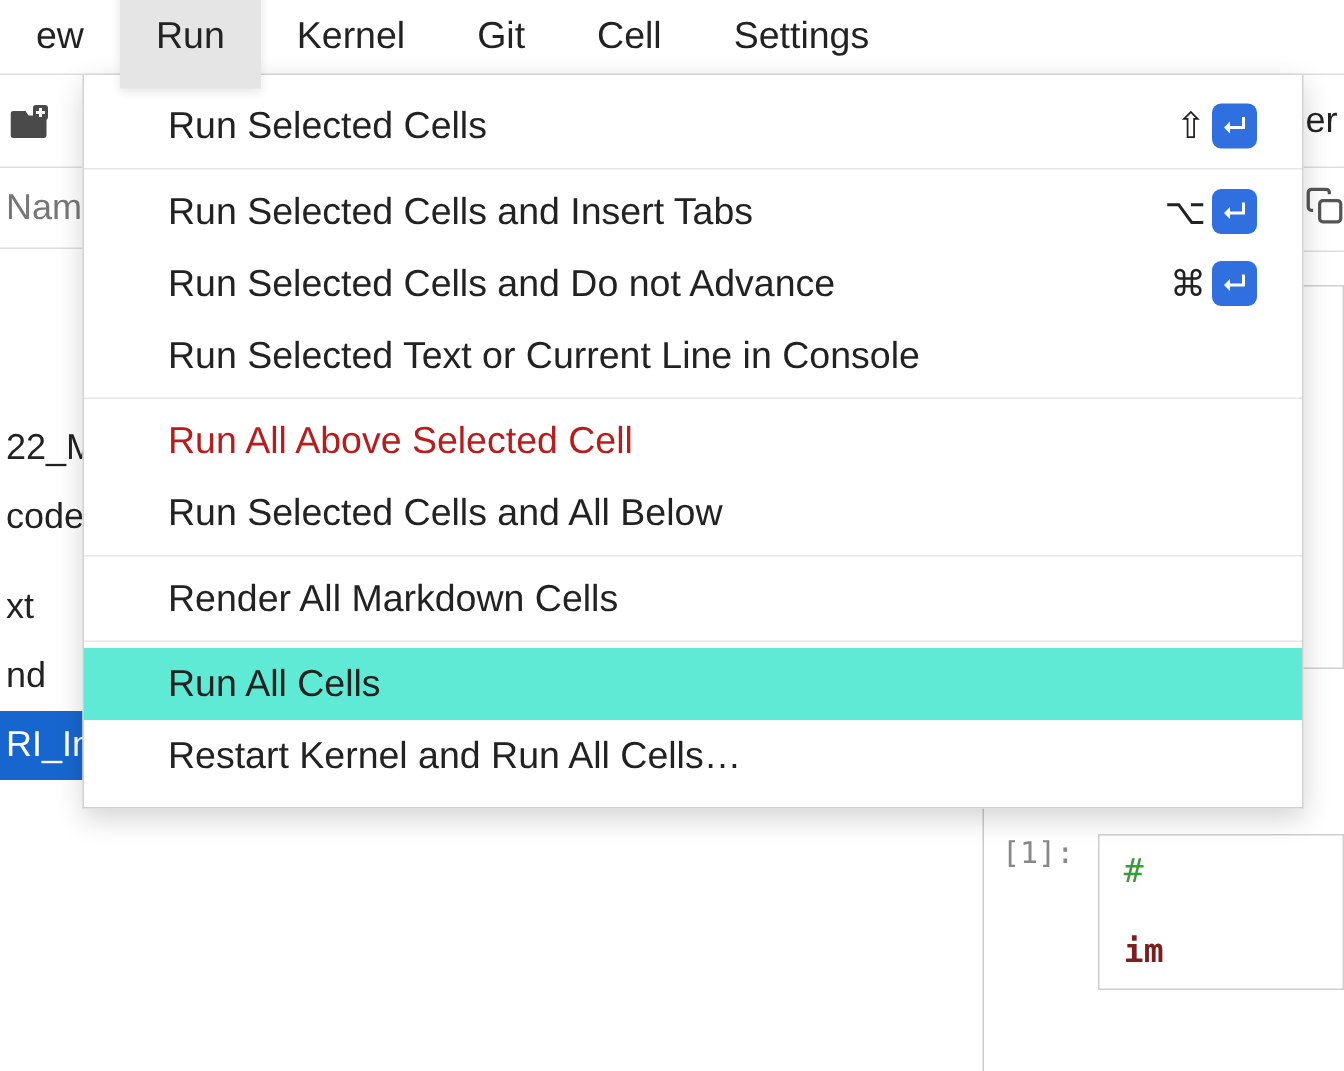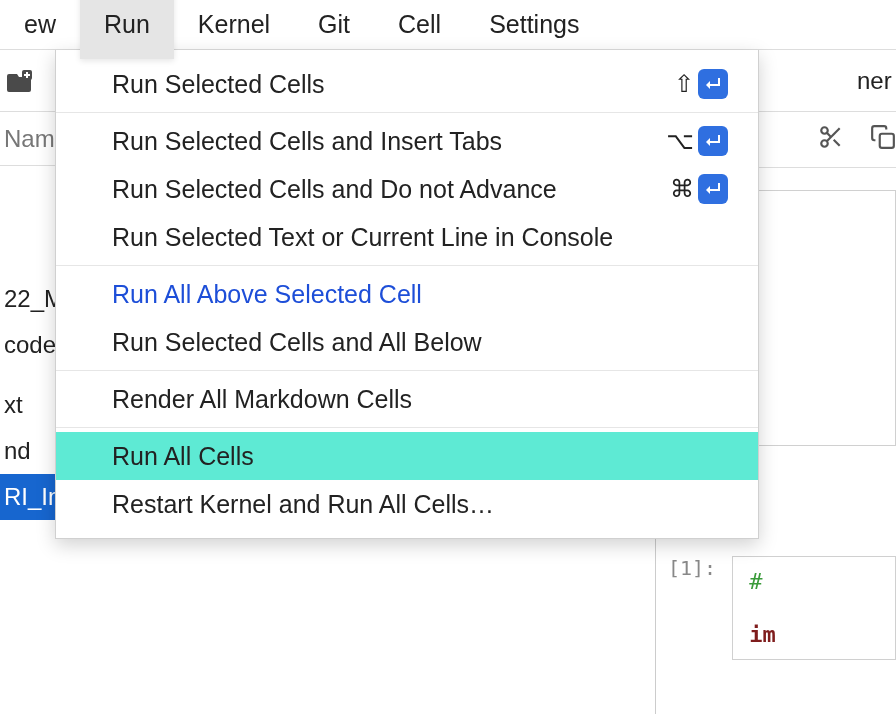--- a/index.html
+++ b/index.html
@@ -157,38 +157,38 @@
       font-size: 22px;
       flex: 1;
     }
     .comment { color: #3a9b3a; }
     .keyword { color: #7f1d1d; font-weight: 600; }
     
     .dropdown {
       position: absolute;
       left: 55px;
       top: 50px;
-      width: 704px;
+      width: 814px;
       background: #fff;
       border: 1px solid #d0d0d0;
       border-top: none;
       box-shadow: 0 6px 18px rgba(0,0,0,0.18);
       z-index: 100;
       padding: 10px 0;
     }
     .dd-item {
       display: flex;
       align-items: center;
       height: 48px;
       padding: 0 30px 0 56px;
       font-size: 25px;
       cursor: default;
     }
     .dd-item.disabled {
-      color: #1d4ed8;
+      color: #b91c1c;
     }
     .dd-item.hover {
       background: #5eead4;
     }
     .dd-label {
       flex: 1;
     }
     .dd-shortcut {
       display: flex;
       align-items: center;

